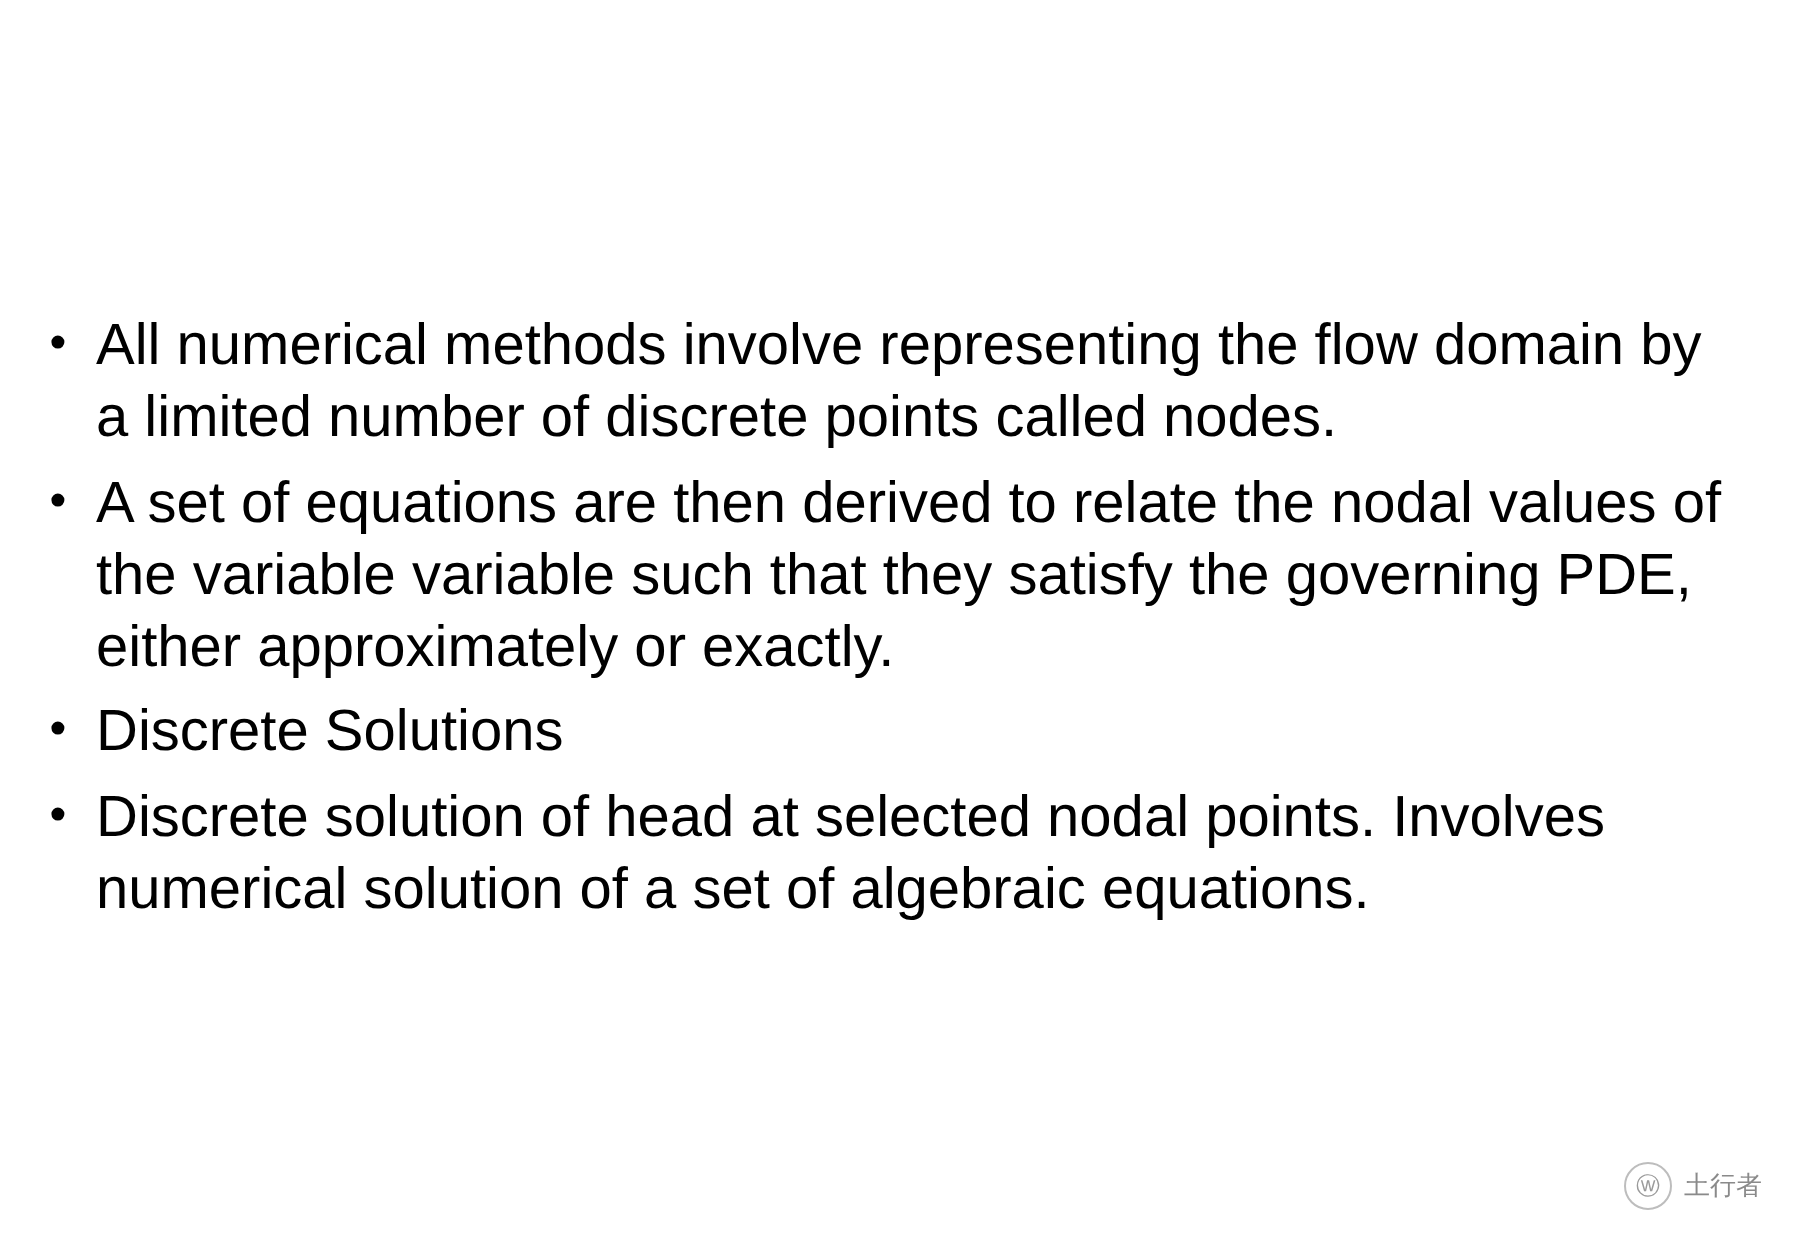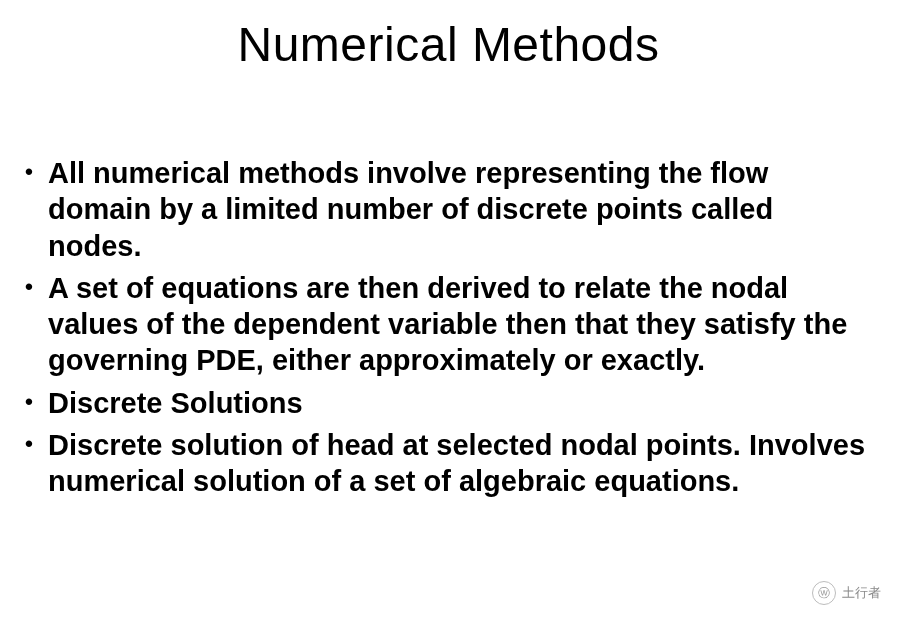--- a/index.html
+++ b/index.html
@@ -49,21 +49,20 @@
   .bullet-marker {
     flex: 0 0 auto;
     width: 38px;
     text-align: center;
     font-size: 24px;
     line-height: 1.45;
   }
   .bullet-text {
     flex: 1 1 auto;
     padding-right: 10px;
-    font-weight: bold;
   }
   .wechat-badge {
     position: absolute;
     right: 16px;
     bottom: 12px;
     display: flex;
     align-items: center;
     gap: 6px;
     color: #8a8a8a;
     font-size: 13px;
@@ -84,30 +83,29 @@
   .wechat-label {
     white-space: nowrap;
     font-family: Liberation Serif, serif;
   }
 </style>
 </head>
 <body>
 
 <div class="slide">
 
-  <h1 class="slide-title">Numerical Methods</h1>
 
   <ul class="bullet-list">
     <li class="bullet-item">
       <span class="bullet-marker">•</span>
       <span class="bullet-text">All numerical methods involve representing the flow domain by a limited number of discrete points called nodes.</span>
     </li>
     <li class="bullet-item">
       <span class="bullet-marker">•</span>
-      <span class="bullet-text">A set of equations are then derived to relate the nodal values of the dependent variable then that they satisfy the governing PDE, either approximately or exactly.</span>
+      <span class="bullet-text">A set of equations are then derived to relate the nodal values of the variable variable such that they satisfy the governing PDE, either approximately or exactly.</span>
     </li>
     <li class="bullet-item">
       <span class="bullet-marker">•</span>
       <span class="bullet-text">Discrete Solutions</span>
     </li>
     <li class="bullet-item">
       <span class="bullet-marker">•</span>
       <span class="bullet-text">Discrete solution of head at selected nodal points. Involves numerical solution of a set of algebraic equations.</span>
     </li>
   </ul>

